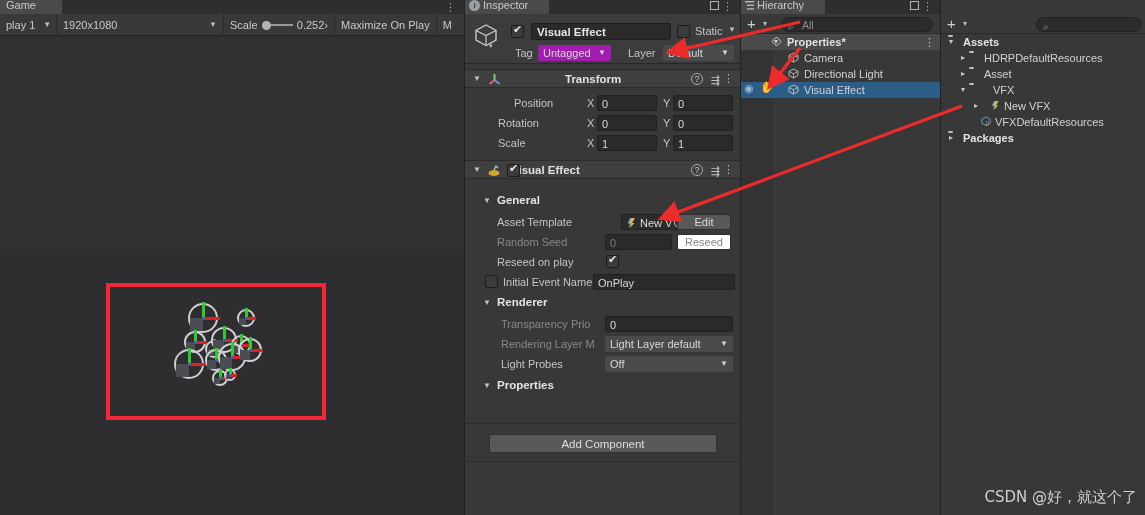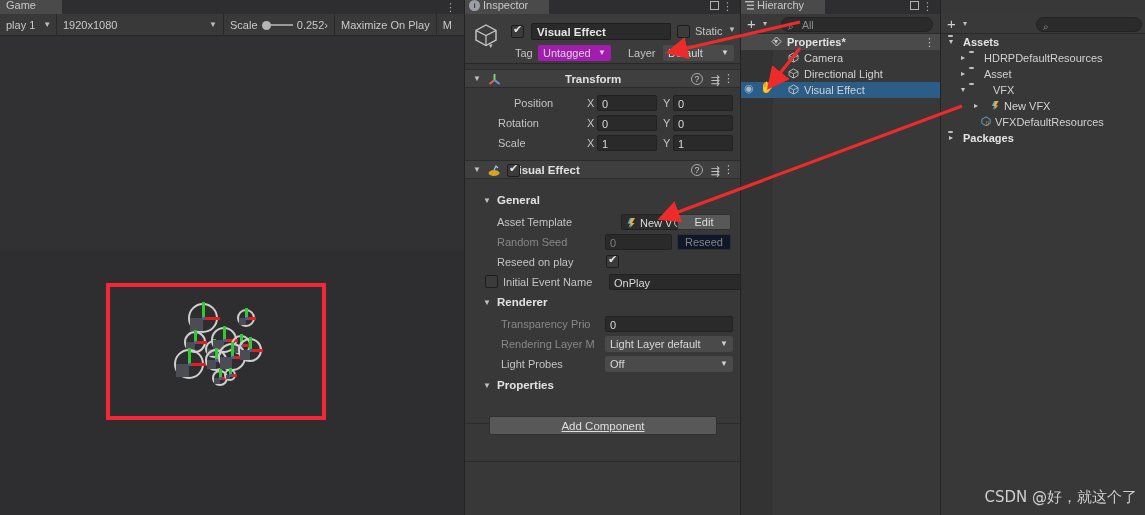--- a/index.html
+++ b/index.html
@@ -157,21 +157,21 @@
   .field.dim { color:#7c7c7c; }
   .dropdown {
     position:absolute; height:16px; top:2px; background:#4a4a4a; border-radius:2px;
     color:#d8d8d8; line-height:16px; padding-left:5px; font-size:11px;
   }
   .dd-caret { position:absolute; right:5px; top:0; font-size:8px; color:#d0d0d0;}
   .btn {
     position:absolute; height:16px; top:2px; background:#585858; border:1px solid #303030;
     border-radius:2px; color:#dcdcdc; font-size:11px; text-align:center; line-height:15px;
   }
-  .btn.dim { color:#858585; background:#0f172a;}
+  .btn.dim { color:#858585; background:#ffffff;}
   .sec-head { position:absolute; left:0; width:276px; height:18px;}
   .sec-fold { position:absolute; left:18px; top:4px; font-size:8px; color:#c0c0c0;}
   .sec-title { position:absolute; left:32px; top:2px; font-weight:bold; color:#e2e2e2; font-size:11.5px;}
   .divider { position:absolute; left:0; width:276px; height:1px; background:#2c2c2c;}
 
   #objfield {
     position:absolute; background:#2c2c2c; border:1px solid #212121; border-radius:2px;
     height:16px; top:2px; color:#dcdcdc; line-height:16px; font-size:11px;
   }
   #objfield-icon { position:absolute; left:3px; top:2px; width:12px; height:12px;}
@@ -489,21 +489,21 @@
     </div>
 
     <div class="row" style="top:252px;">
       <span class="row-label" style="left:32px;">Reseed on play</span>
       <span class="ucheck checked" style="position:absolute; left:141px; top:3px;"></span>
     </div>
 
     <div class="row" style="top:272px;">
       <span class="ucheck" style="position:absolute; left:20px; top:3px;"></span>
       <span class="row-label" style="left:38px;">Initial Event Name</span>
-      <span class="field" style="left:144px; width:142px;">OnPlay</span>
+      <span class="field" style="left:128px; width:142px;">OnPlay</span>
     </div>
 
     <div class="sec-head" style="top:294px;">
       <span class="sec-fold">▼</span>
       <span class="sec-title">Renderer</span>
     </div>
 
     <div class="row" style="top:314px;">
       <span class="row-label dim" style="left:36px;">Transparency Prio</span>
       <span class="field" style="left:140px; width:128px;">0</span>
@@ -524,21 +524,21 @@
         <span class="dd-caret">▼</span>
       </div>
     </div>
 
     <div class="sec-head" style="top:377px;">
       <span class="sec-fold">▼</span>
       <span class="sec-title">Properties</span>
     </div>
 
     <div class="divider" style="top:423px;"></div>
-    <div id="addcomp" style="top:416px;text-decoration:underline;">Add Component</div>
+    <div id="addcomp" style="top:434px;">Add Component</div>
     <div class="divider" style="top:461px;"></div>
   <span class="field" style="left: 285px; width: 60px; top: 95px; position: absolute;">0</span>
       <span class="field" style="left: 285px; width: 60px; top: 115px; position: absolute;">0</span>
       <span class="field" style="left: 285px; width: 60px; top: 135px; position: absolute;">1</span>
       <span class="axis-l" style="left: 275px; top: 113px; position: absolute; line-height: 20px;">Z</span>
       <span class="axis-l" style="left: 275px; top: 133px; position: absolute; line-height: 20px;">Z</span>
     </div>
 
   <div id="hier-panel">
     <div id="hier-tabbar">

